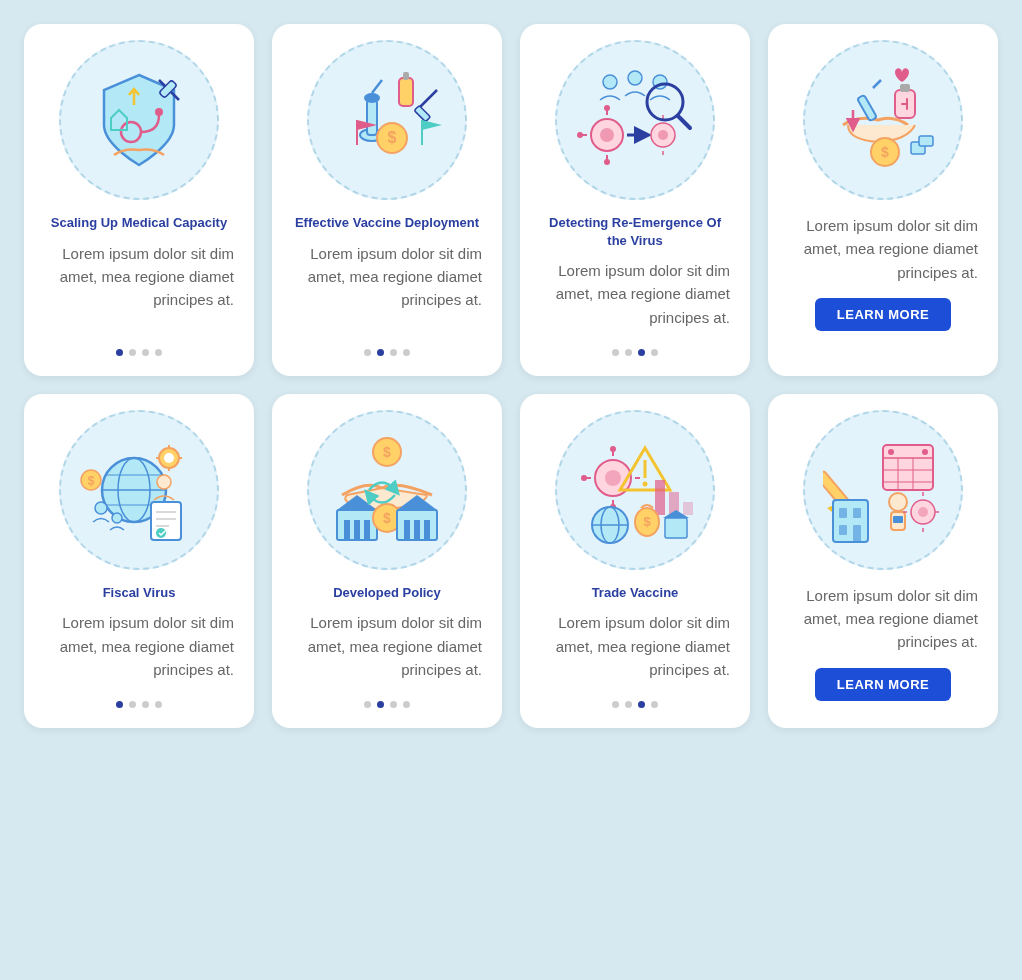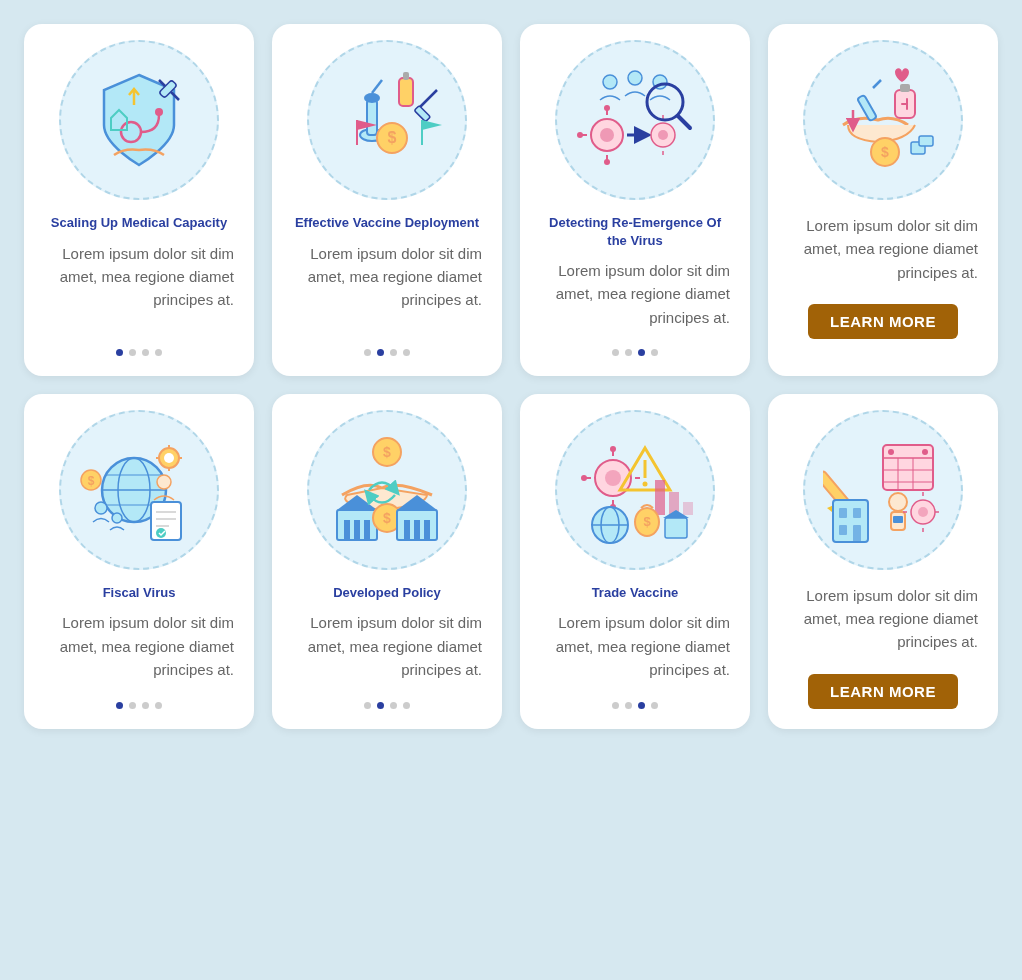--- a/index.html
+++ b/index.html
@@ -67,30 +67,29 @@
     .dot {
       width: 7px;
       height: 7px;
       border-radius: 50%;
       background: #ccc;
     }
     .dot.active {
       background: #2a3fa0;
     }
     .learn-btn {
-      background: #a16207;
+      background: #1d4ed8;
       color: #fff;
       border: none;
       border-radius: 6px;
       padding: 9px 22px;
-      font-size: 15px;
+      font-size: 13px;
       font-weight: 600;
       letter-spacing: 0.5px;
       cursor: pointer;
-      margin-top: 6px;
     }
   </style>
 </head>
 <body>
 
 <div class="grid">
 
   <div class="card">
     <div class="icon-circle">
       <svg viewBox="0 0 120 120" fill="none" xmlns="http://www.w3.org/2000/svg">

